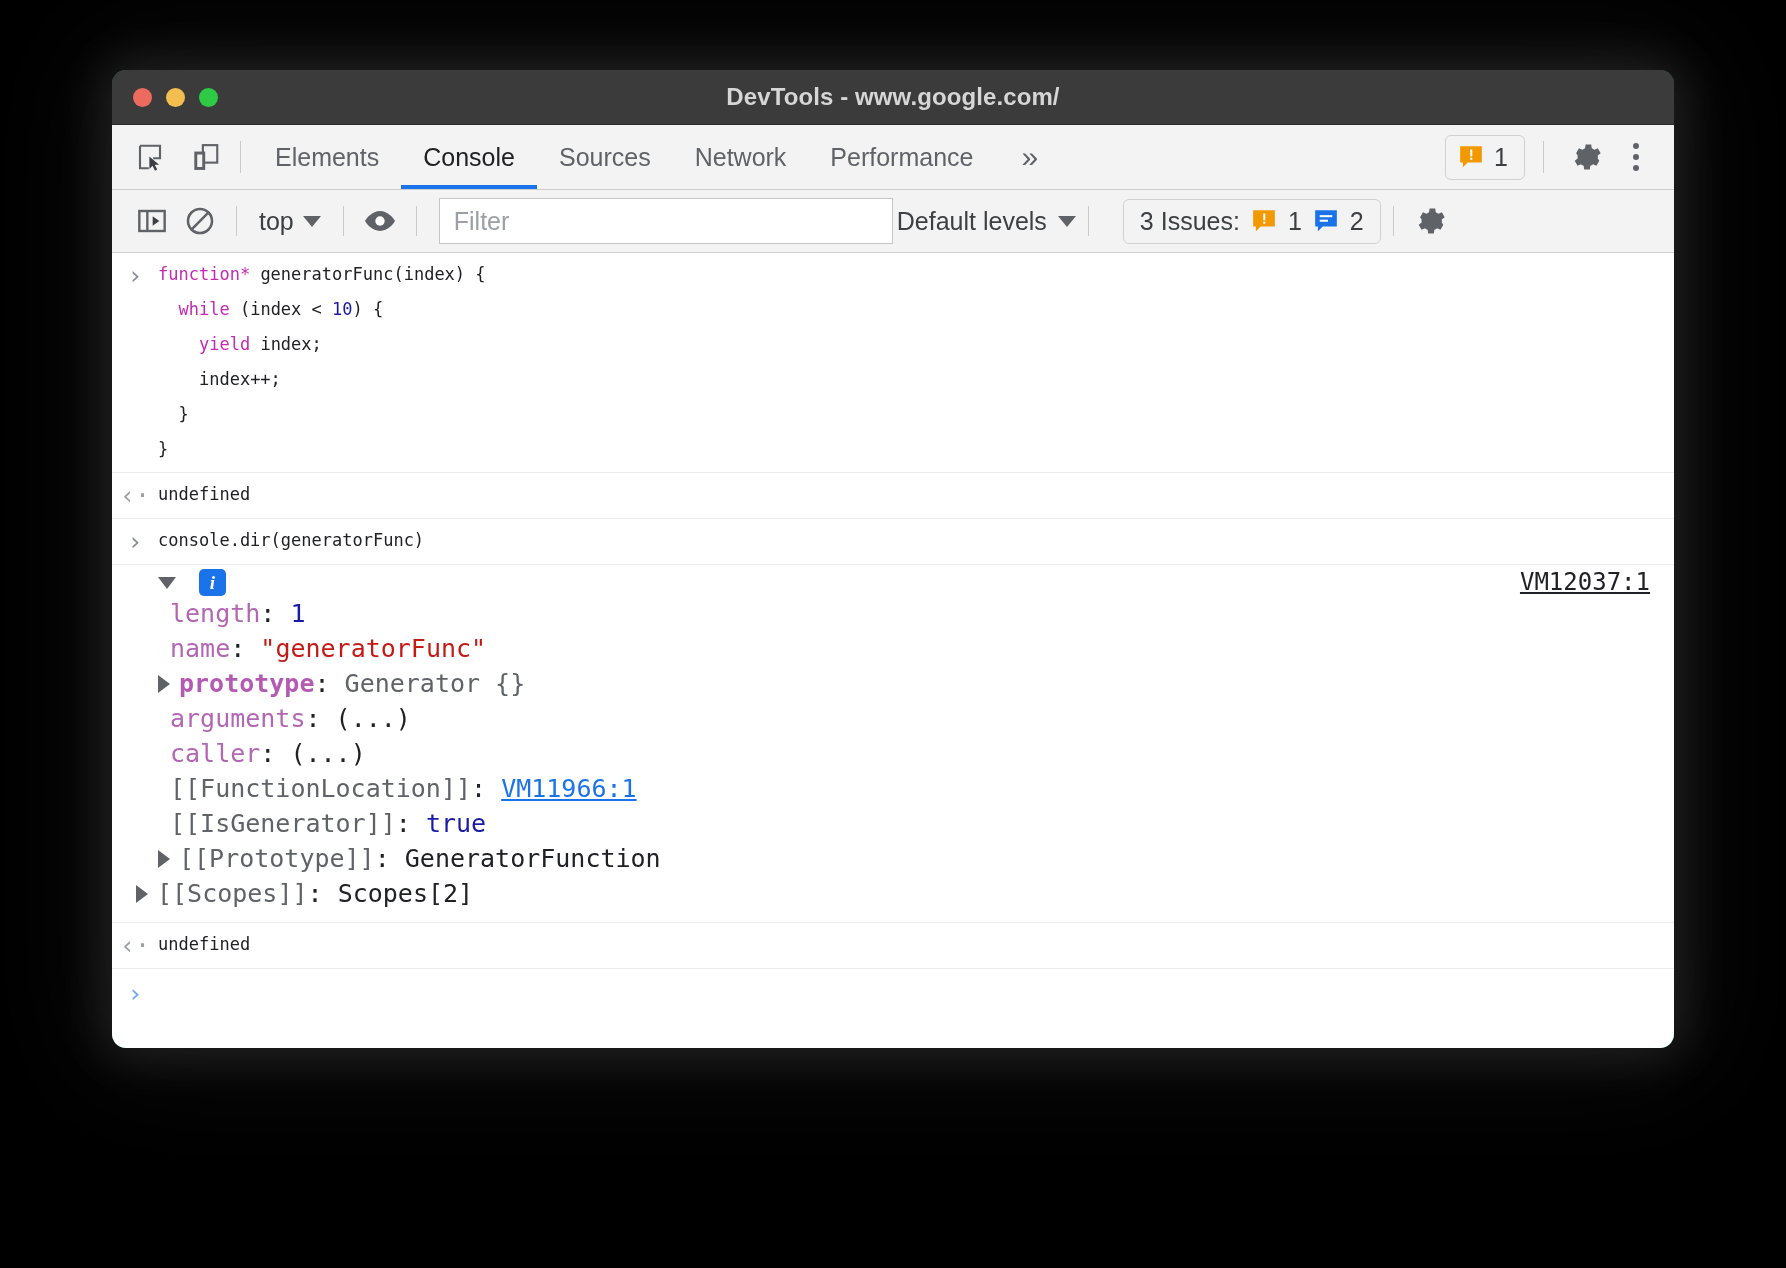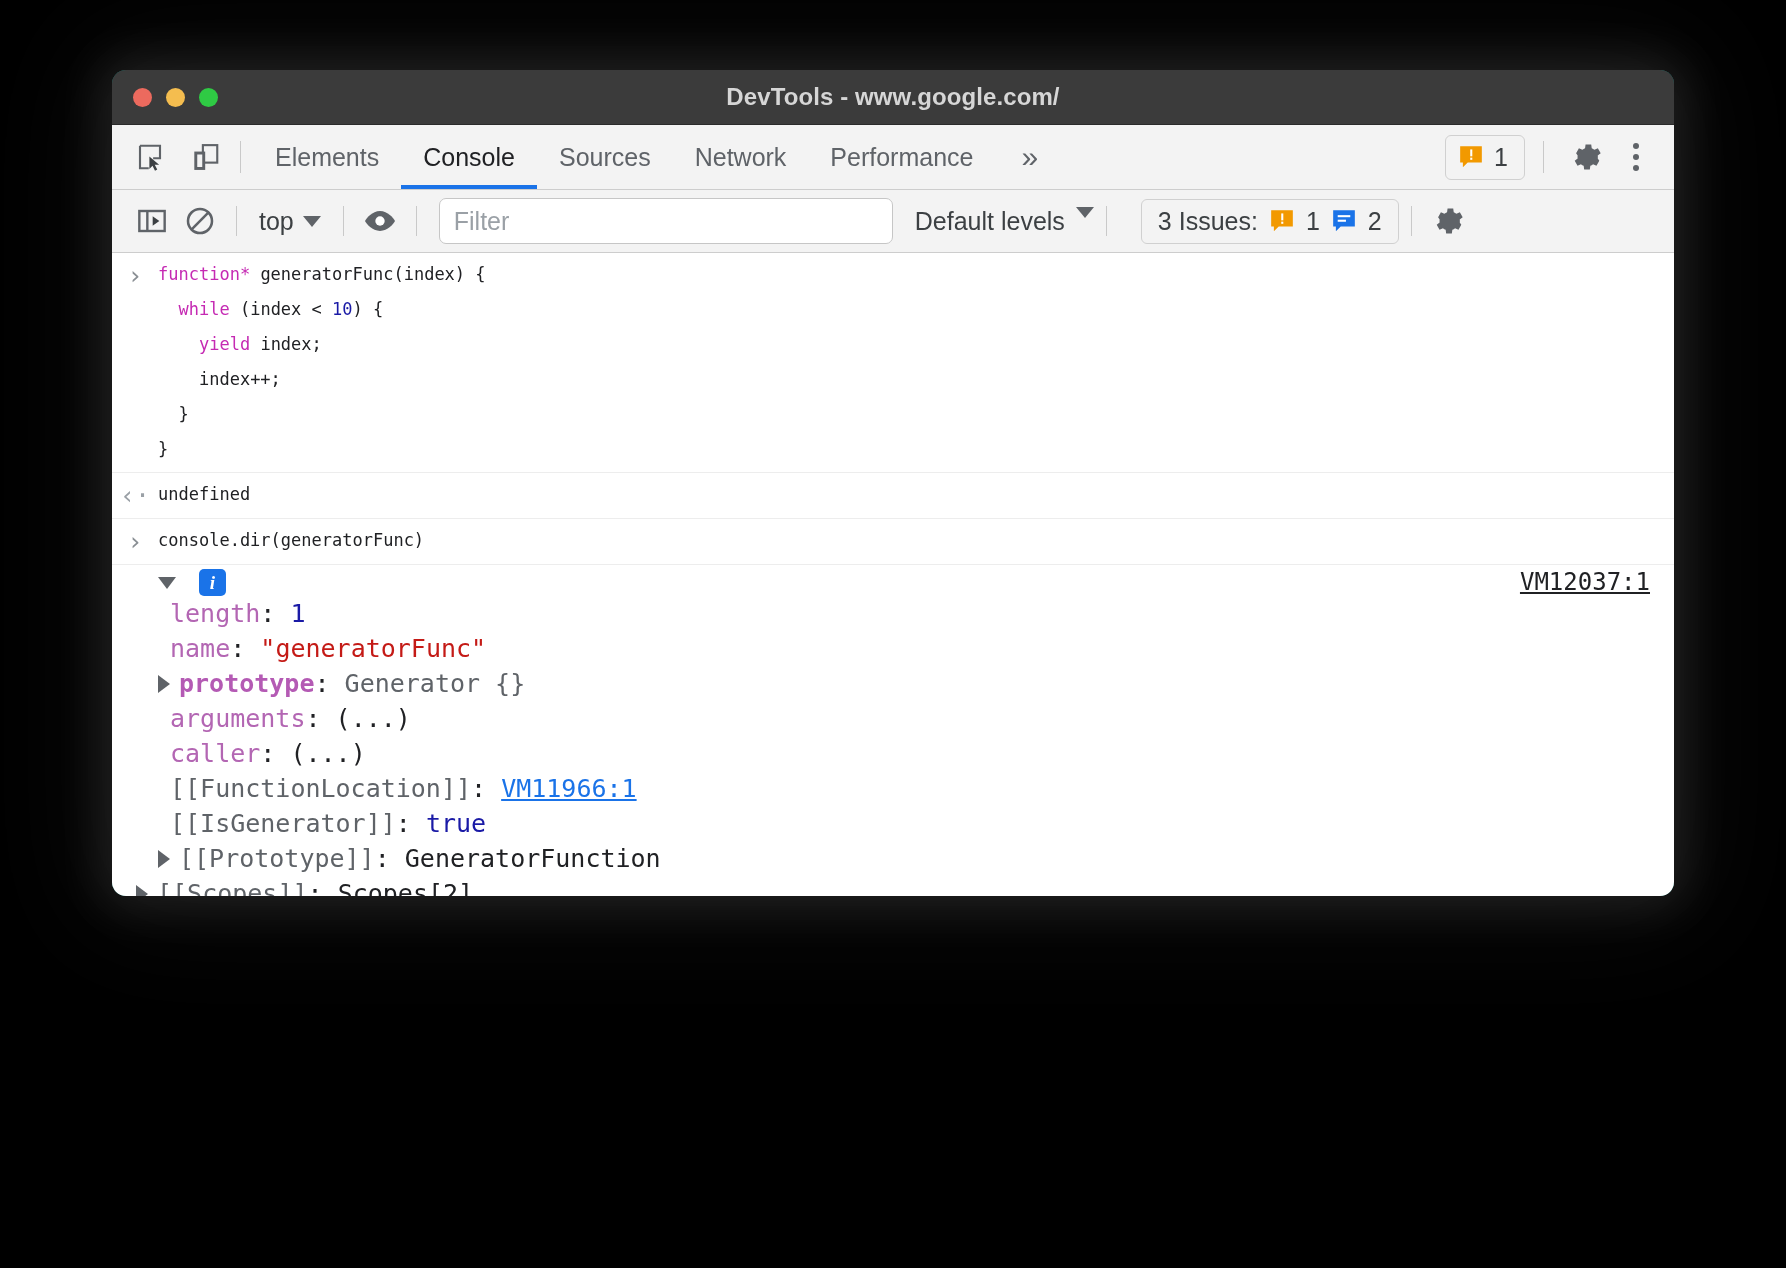--- a/index.html
+++ b/index.html
@@ -20,21 +20,21 @@
     width: 1786px;
     height: 1268px;
     background: #000000;
   }
 
   .window {
     position: absolute;
     left: 112px;
     top: 70px;
     width: 1562px;
-    height: 826px;
+    height: 978px;
     border-radius: 14px;
     background: #0f766e;
     box-shadow: 0 0 48px 14px rgba(255,255,255,0.10),
                 0 0 120px 30px rgba(255,255,255,0.045);
     overflow: hidden;
     display: flex;
     flex-direction: column;
   }
 
   
@@ -208,33 +208,34 @@
     border-right: 9px solid transparent;
     border-top: 11px solid #5f6368;
     display: block;
   }
   .filter-input {
     flex: 0 0 auto;
     width: 424px;
     height: 44px;
     background: #ffffff;
     border: 1px solid #c6c6c6;
-    border-radius: 7px;
+    border-radius: 0;
     margin-left: 10px;
     display: flex;
     align-items: center;
     padding: 0 14px;
     font-size: 25px;
     color: #9aa0a6;
     font-family: "Liberation Sans", sans-serif;
   }
   .levels {
     display: flex;
+    align-items: center;
     gap: 11px;
-    margin-left: 22px;
+    margin-left: 4px;
     font-size: 25px;
     color: #3c4043;
     font-family: "Liberation Sans", sans-serif;
     white-space: nowrap;
   }
   .issues-pill {
     display: flex;
     align-items: center;
     gap: 11px;
     border: 1px solid #d0d0d0;

